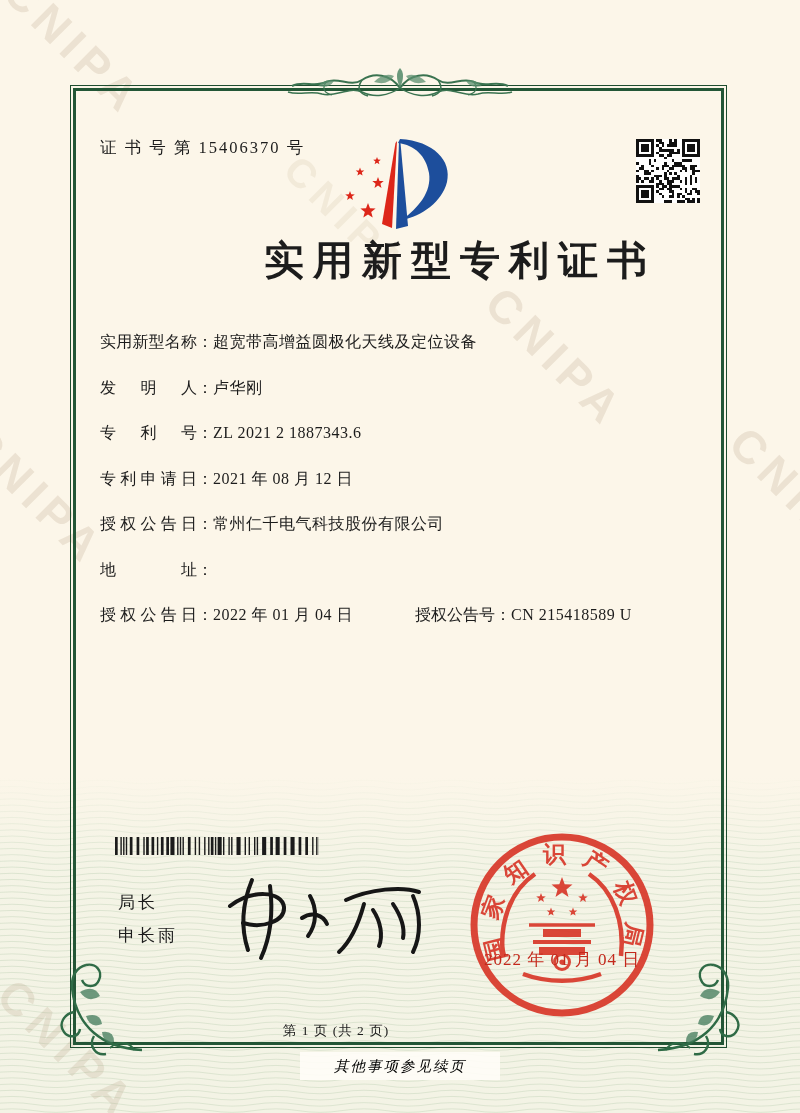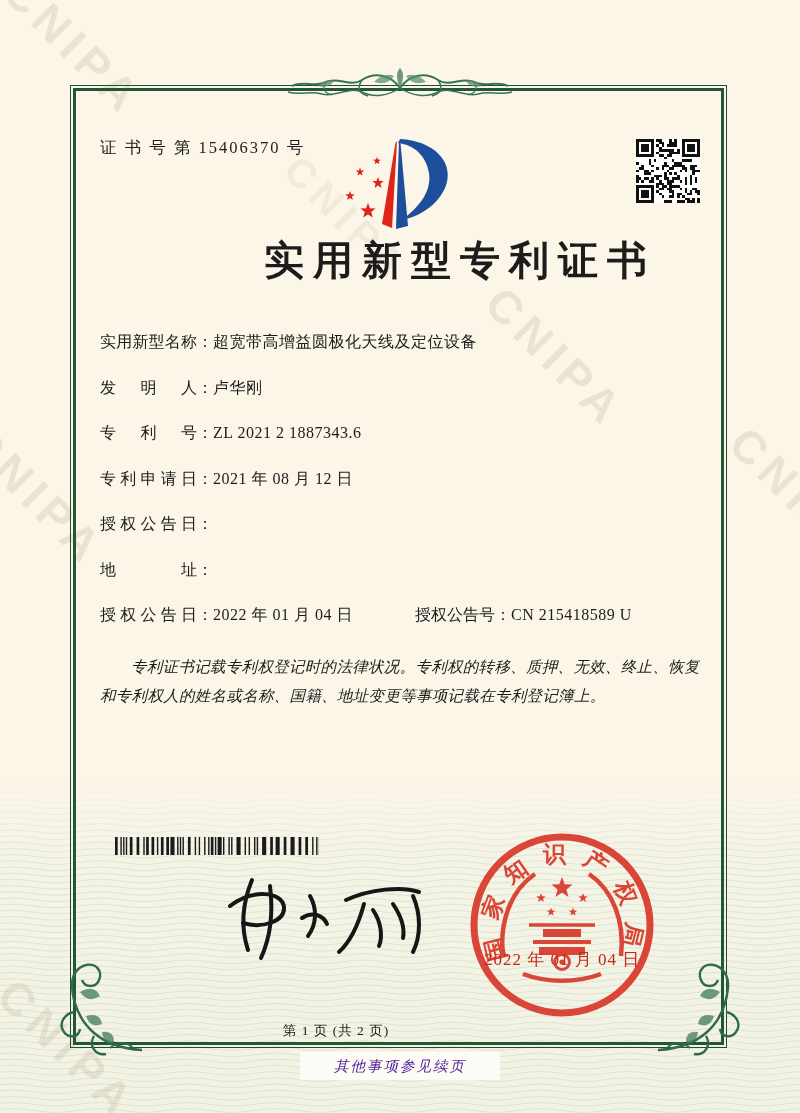--- a/index.html
+++ b/index.html
@@ -75,21 +75,21 @@
     font-size:17px;color:#c3291c;letter-spacing:1px;white-space:nowrap;z-index:5;
   }
   .page-info{
     position:absolute;left:0;top:1022px;width:672px;text-align:center;font-size:13.5px;
     letter-spacing:1px;
   }
   .cont-note{
     position:absolute;left:300px;top:1052px;width:200px;height:28px;
     background:rgba(255,253,247,0.9);z-index:5;
     display:flex;align-items:center;justify-content:center;
-    font-size:14.5px;font-style:italic;letter-spacing:2px;color:#4c1d95;
+    font-size:14.5px;font-style:italic;letter-spacing:2px;color:#000000;
   }
 </style>
 </head>
 <body>
 
 <div class="page">
 
   <svg id="waves-svg" width="800" height="1113">
     <defs>
       <linearGradient id="tintGrad" x1="0" y1="0" x2="0" y2="1">
@@ -436,39 +436,39 @@
           <span class="fvalue">ZL 2021 2 1887343.6</span>
       </div>
       <div class="row">
         <span class="flabel">专利申请日</span>
           <span class="fcolon">：</span>
           <span class="fvalue">2021 年 08 月 12 日</span>
       </div>
       <div class="row">
         <span class="flabel">授权公告日</span>
           <span class="fcolon">：</span>
+          <span class="fvalue">常州仁千电气科技股份有限公司</span>
       </div>
       <div class="row">
         <span class="flabel">地址</span>
           <span class="fcolon">：</span>
       </div>
       <div class="row row-grant">
         <span class="flabel">授权公告日</span>
           <span class="fcolon">：</span>
           <span class="fvalue">2022 年 01 月 04 日</span>
         <span class="group2">
             <span>授权公告号</span>
             <span>：</span>
             <span class="fvalue">CN 215418589 U</span>
           </span>
       </div>
     </div>
 
     <div class="paras">
-      <p>专利证书记载专利权登记时的法律状况。专利权的转移、质押、无效、终止、恢复和专利权人的姓名或名称、国籍、地址变更等事项记载在专利登记簿上。</p>
     </div>
 
     <svg class="barcode" width="206" height="18" viewBox="0 0 206 18">
       <g id="barcode-bars" fill="#1b1b1b">
           <rect x="0.0" y="0" width="2.7" height="18"></rect>
           <rect x="5.4" y="0" width="1.4" height="18"></rect>
           <rect x="8.1" y="0" width="1.4" height="18"></rect>
           <rect x="10.8" y="0" width="1.4" height="18"></rect>
           <rect x="14.8" y="0" width="2.7" height="18"></rect>
           <rect x="21.6" y="0" width="2.7" height="18"></rect>
@@ -504,20 +504,24 @@
           <rect x="168.7" y="0" width="2.7" height="18"></rect>
           <rect x="175.5" y="0" width="4.1" height="18"></rect>
           <rect x="183.6" y="0" width="2.7" height="18"></rect>
           <rect x="190.3" y="0" width="2.7" height="18"></rect>
           <rect x="197.1" y="0" width="1.4" height="18"></rect>
           <rect x="201.1" y="0" width="1.4" height="18"></rect>
           <rect x="203.8" y="0" width="0.2" height="18"></rect>
         </g>
     </svg>
 
+    <div class="signer">
+      <div>局长</div>
+      <div>申长雨</div>
+    </div>
 
     <svg class="signature" width="220" height="104" viewBox="0 0 220 104">
       <g fill="none" stroke="#161616" stroke-width="4" stroke-linecap="round" stroke-linejoin="round">
         <path d="M40 16 C31 38 28 62 36 86"></path>
         <path d="M18 42 C40 25 70 27 72 43 C73 57 51 65 31 59"></path>
         <path d="M58 22 C61 46 59 72 49 94"></path>
         <path d="M98 32 C105 44 105 60 96 72"></path>
         <path d="M90 54 C100 47 111 51 115 60"></path>
         <path d="M134 36 C158 25 190 22 207 28"></path>
         <path d="M152 40 C146 62 138 78 127 88"></path>

